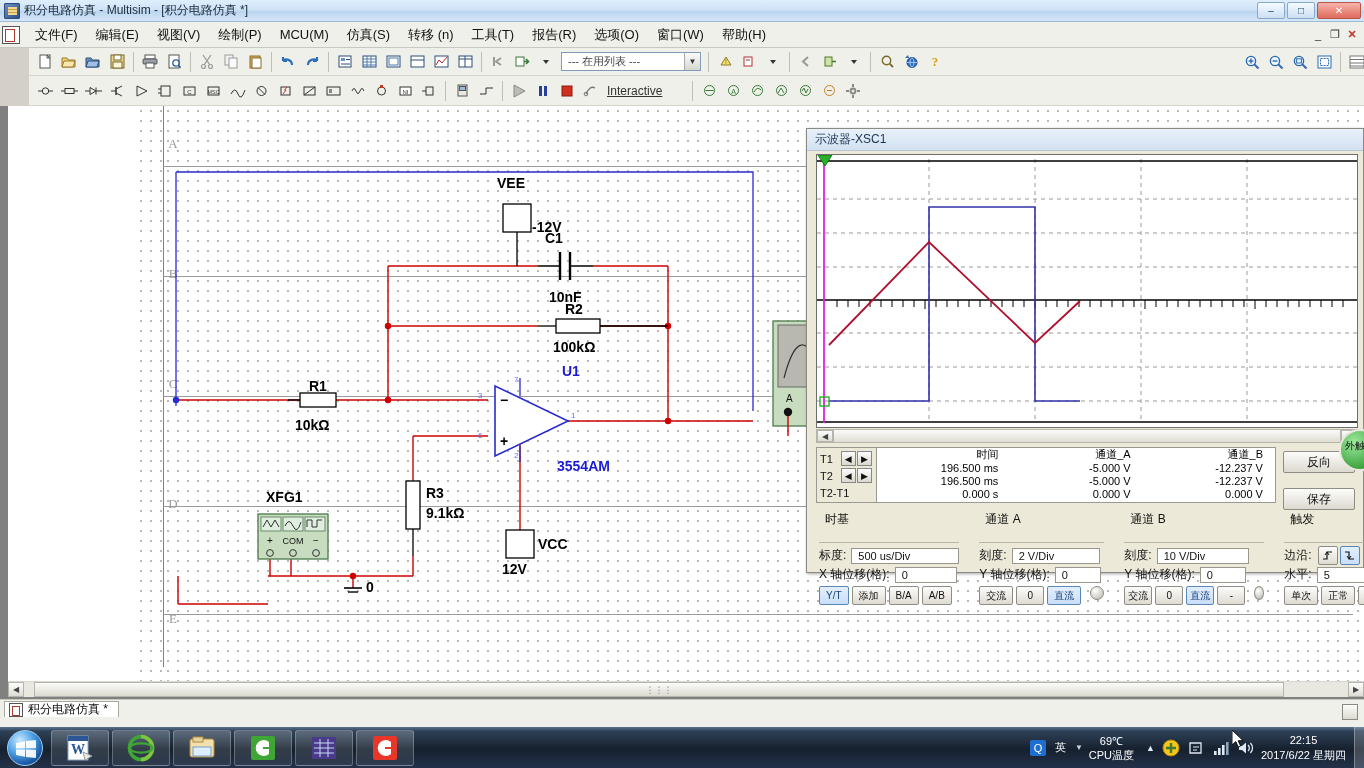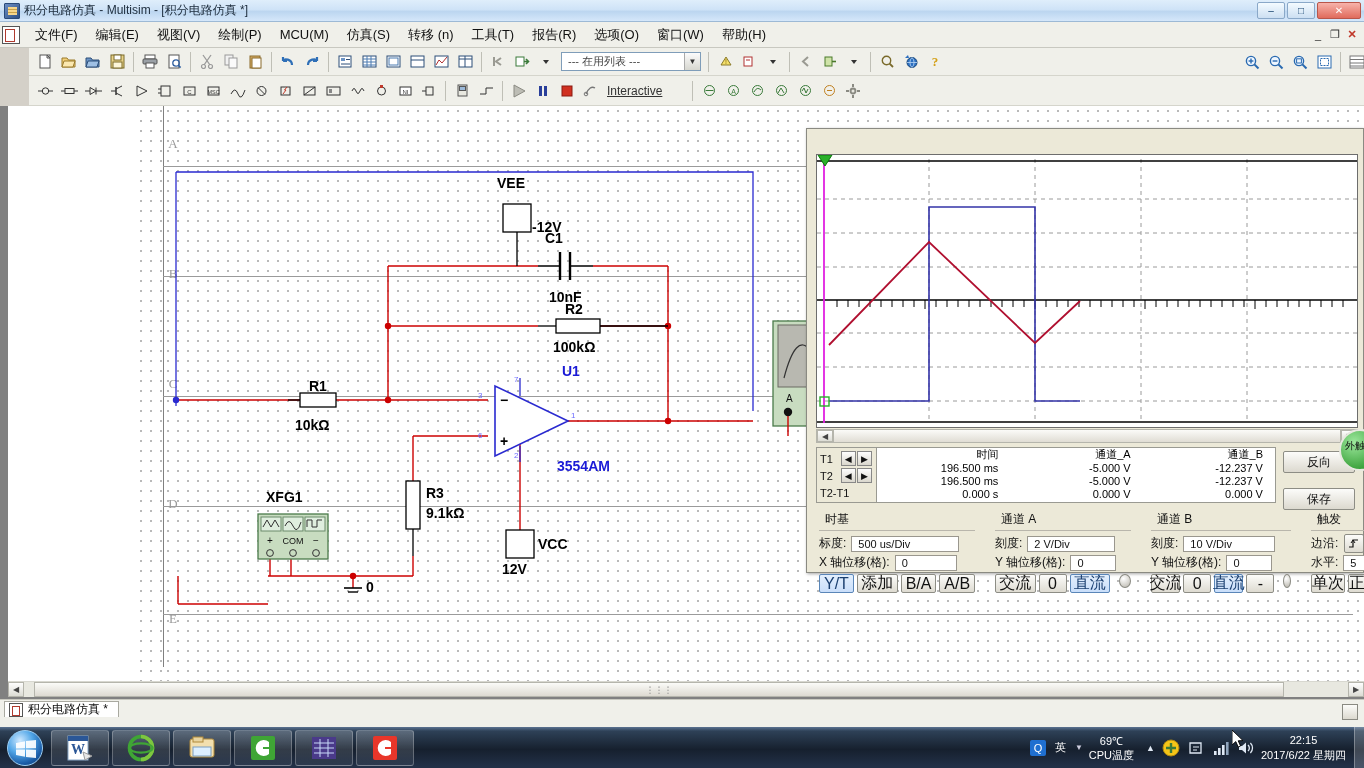--- a/index.html
+++ b/index.html
@@ -183,36 +183,36 @@
     position:absolute; right:-18px; top:300px; width:42px; height:42px; border-radius:50%;
     background: radial-gradient(circle at 35% 30%, #9de89d, #1a8a1a);
     border: 2px solid #e8e8e0;
   }
   .scope-dial-lbl{position:absolute; right:-2px; top:310px; font-size:10px;color:#111;}
 
   .ctrl-row {
     position: absolute; left: 6px; top: 382px; width: 548px; height: 58px; display: flex;
   }
   .ctrl-group { position: relative; padding: 0 6px; }
-  .cg-title { font-size: 12px; color: #111; margin-bottom: 2px; padding-left:6px;}
+  .cg-title { font-size: 12px; color: #111; margin-bottom: 14px; padding-left:6px;}
   .cg-body { border-top: 1px solid #b9b6ac; padding-top: 3px; }
   .cg-line { display: flex; align-items: center; height: 19px; font-size: 12px; color:#111;}
   .cg-line .lb { white-space: nowrap; }
   .field {
     background: #fff; border: 1px solid #9a978e; height: 16px;
     display: flex; align-items: center; padding-left: 6px; font-size: 11px; color:#111;
     margin-left: 5px;
   }
   .btn-row { display: flex; gap: 3px; margin-top: 2px; }
   .sbtn {
     height: 19px; min-width: 28px; padding: 0 6px;
     background: linear-gradient(to bottom,#fcfcfa,#dedbd1);
     border: 1px solid #8d8d85; border-radius: 2px;
     display: flex; align-items: center; justify-content: center;
-    font-size: 16px; color: #111; white-space: nowrap;
+    font-size: 10px; color: #111; white-space: nowrap;
   }
   .sbtn.active { background: linear-gradient(to bottom,#e3effd,#c9defa); border-color:#5a86b8; color:#1a3f70;}
   .knob { width: 14px; height: 14px; border-radius:50%; background: radial-gradient(circle at 35% 30%,#fff,#b9b6ac); border:1px solid #8a8a82; margin-left:6px;}
   .vdiv { width: 1px; background: #c0bdb3; margin: 0 4px; }
 
   
   .tabbar {
     position: absolute; left: 0; top: 699px; width: 1364px; height: 28px;
     background: #f0f0ea; border-top: 1px solid #c9c9c0; display: flex; align-items: flex-start;
   }
@@ -886,20 +886,23 @@
     <div class="hscroll">
       <div class="sc-btn">◀</div>
       <div class="sc-track">
         <div class="sc-thumb">⋮⋮⋮</div>
       </div>
       <div class="sc-btn">▶</div>
     </div>
   </div>
 
   <div class="scope">
+    <div class="scope-title">
+      <span>示波器-XSC1</span>
+    </div>
 
     <div class="scope-screen">
       <svg width="540" height="272" viewBox="0 0 540 272">
         <rect x="0" y="0" width="540" height="272" fill="#ffffff"></rect>
 
         <g stroke="#9a9a9a" stroke-width="1" stroke-dasharray="4 4">
           <line x1="0" y1="44" x2="540" y2="44"></line>
           <line x1="0" y1="78" x2="540" y2="78"></line>
           <line x1="0" y1="112" x2="540" y2="112"></line>
           <line x1="0" y1="178" x2="540" y2="178"></line>

